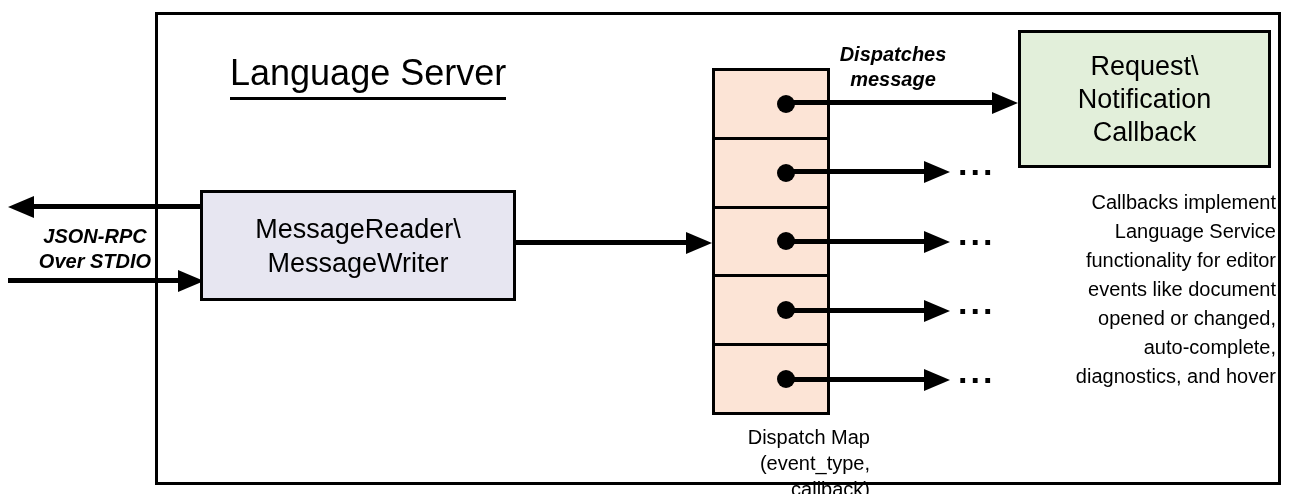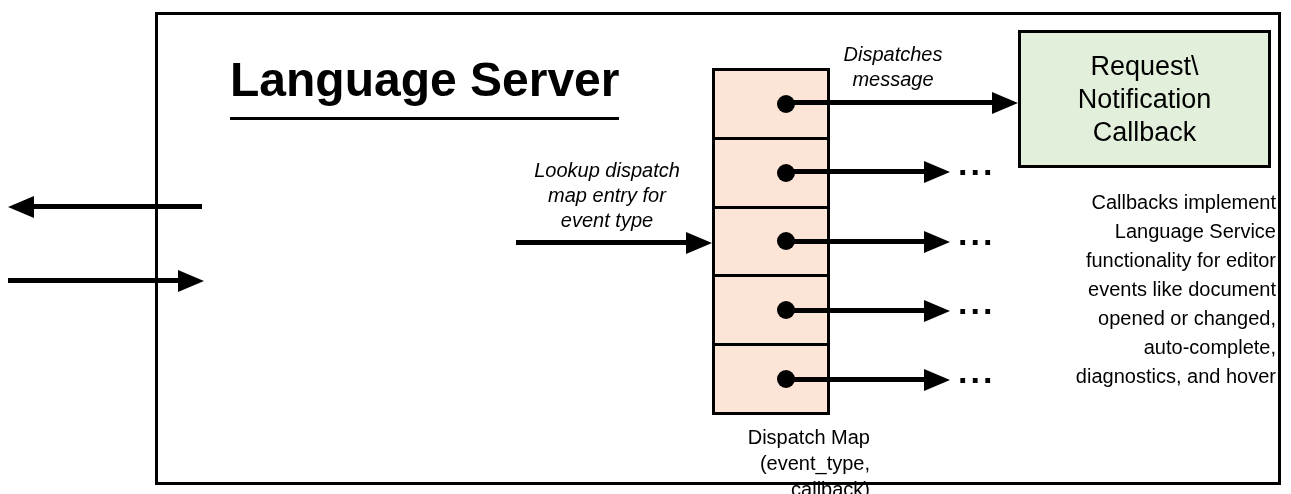--- a/index.html
+++ b/index.html
@@ -5,33 +5,33 @@
   html,body{margin:0;padding:0;background:#ffffff;}
   .canvas{
     position:relative;width:1291px;height:494px;background:#ffffff;
     font-family:"Liberation Sans", sans-serif;color:#000;overflow:hidden;
   }
   .outer-box{
     position:absolute;left:155px;top:12px;width:1126px;height:473px;
     border:3px solid #000;box-sizing:border-box;background:#fff;
   }
   .title{
-    position:absolute;left:230px;top:52px;font-size:48px;font-weight:700;
-    border-bottom:3px solid #000;padding-bottom:10px;white-space:nowrap;
+    position:absolute;left:230px;top:52px;font-size:36px;font-weight:400;
+    border-bottom:3px solid #000;padding-bottom:3px;white-space:nowrap;
   }
   .hline{position:absolute;height:5px;background:#000;}
   .tri-right{position:absolute;width:0;height:0;
     border-top:11px solid transparent;border-bottom:11px solid transparent;
     border-left:26px solid #000;}
   .tri-left{position:absolute;width:0;height:0;
     border-top:11px solid transparent;border-bottom:11px solid transparent;
     border-right:26px solid #000;}
   .label{position:absolute;text-align:center;white-space:pre-line;
     font-size:20px;line-height:25px;}
-  .italic{font-style:italic;}
+  .italic{font-style:italic;font-weight:bold;}
   .caption{font-size:20px;line-height:29px;text-align:right;}
   .node{position:absolute;border:3px solid #000;box-sizing:border-box;
     display:flex;align-items:center;justify-content:center;text-align:center;
     white-space:pre-line;}
   .message-node{left:200px;top:190px;width:316px;height:111px;
     background:#e7e6f1;font-size:27px;line-height:34px;}
   .callback-node{left:1018px;top:30px;width:253px;height:138px;
     background:#e2efda;font-size:27px;line-height:33px;}
   .dispatch-map{position:absolute;left:712px;top:68px;width:118px;height:347px;
     border:3px solid #000;box-sizing:border-box;background:#fce4d6;
@@ -48,27 +48,30 @@
 <div class="canvas">
 
   <div class="outer-box"></div>
 
   <div class="title">Language Server</div>
 
   <div class="hline" style="left:30px;top:204px;width:172px;"></div>
   <div class="tri-left" style="left:8px;top:196px;"></div>
   <div class="hline" style="left:8px;top:278px;width:172px;"></div>
   <div class="tri-right" style="left:178px;top:270px;"></div>
+  <div class="label italic" style="left:28px;top:224px;width:134px;">JSON-RPC
+Over STDIO</div>
 
+  <div class="node message-node">
+    <span>MessageReader\
+MessageWriter</span>
+  </div>
 
   <div class="hline" style="left:516px;top:240px;width:172px;"></div>
   <div class="tri-right" style="left:686px;top:232px;"></div>
-  <div class="label italic" style="left:518px;top:158px;width:178px;">Lookup dispatch
-map entry for
-event type</div>
 
   <div class="dispatch-map">
     <div class="cell">
         <div class="dot"></div>
       </div>
     <div class="cell">
         <div class="dot"></div>
       </div>
     <div class="cell">
         <div class="dot"></div>

